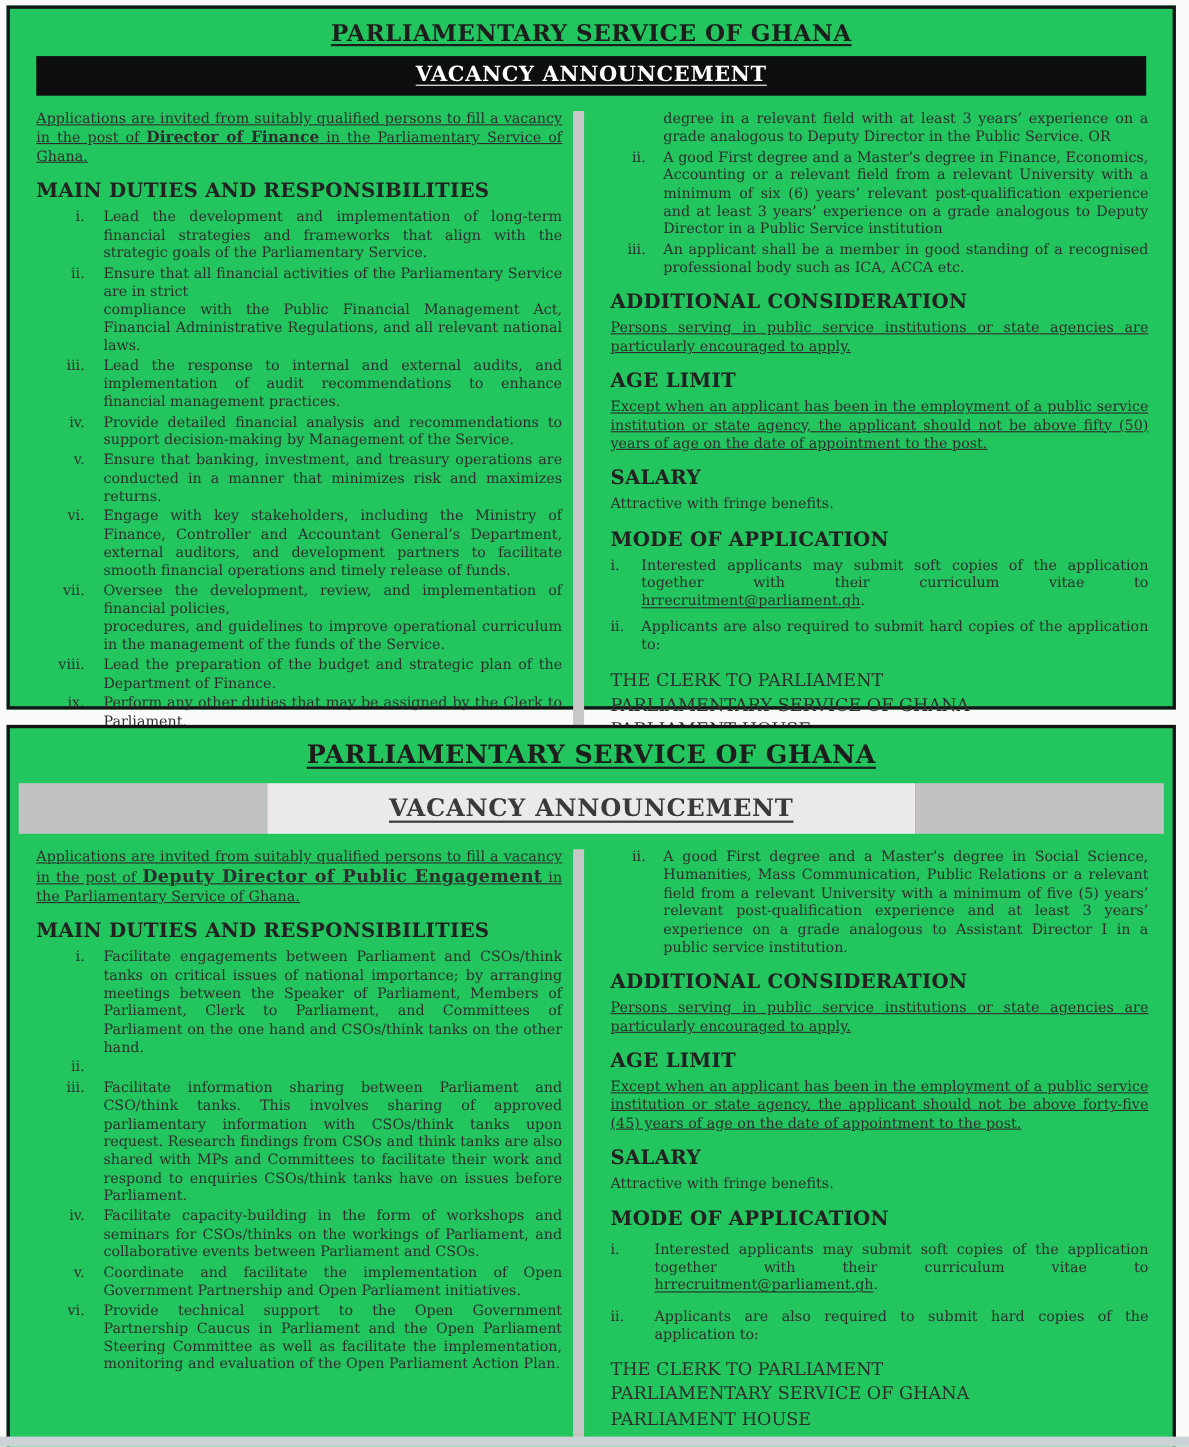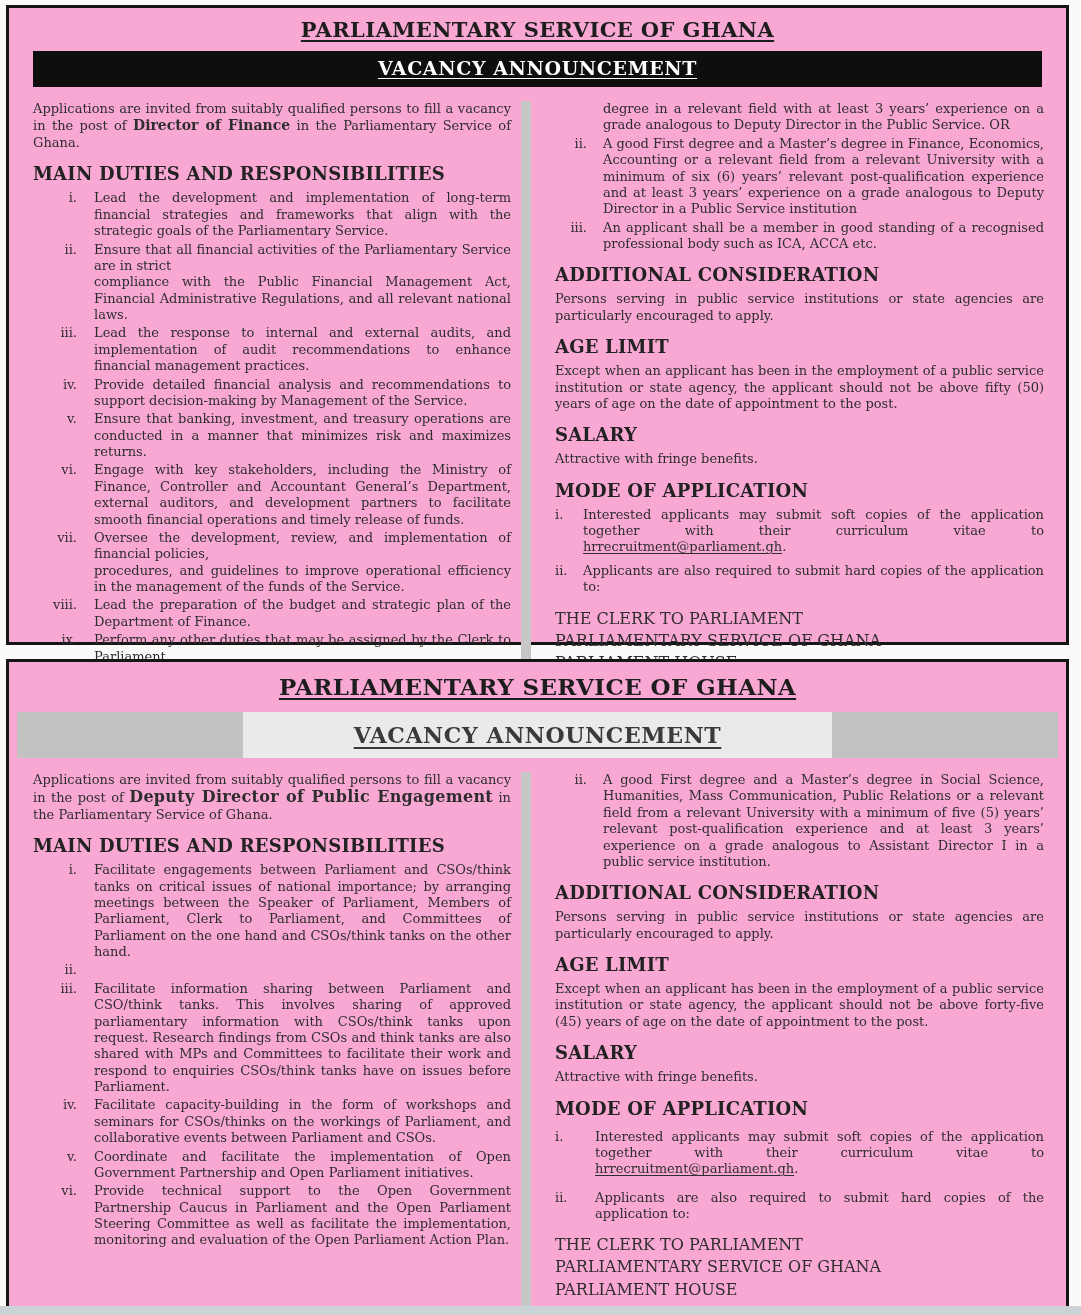--- a/index.html
+++ b/index.html
@@ -3,21 +3,21 @@
 <meta charset="utf-8">
 <style>
   html,body{margin:0;padding:0;background:#e9e9e7;}
   .page{
     position:relative;width:1081px;height:1315px;margin:0 auto;
     background:#fafaf8;overflow:hidden;
     font-family:"DejaVu Serif","Liberation Serif",serif;color:#2e2e2e;
   }
   .panel{
     position:absolute;left:6px;width:1063px;
-    background:#f9a8d4;border:3px solid #151515;box-sizing:border-box;
+    background:#22c55e;border:3px solid #151515;box-sizing:border-box;
   }
   #panel1{top:5px;height:640px;}
   #panel2{top:659px;height:720px;}
   .org-title{
     text-align:center;font-weight:bold;font-size:21px;letter-spacing:.4px;
     margin-top:9px;color:#1d1d1d;
   }
   .org-title .u{text-decoration:underline;text-underline-offset:3px;}
   #panel2 .org-title{font-size:23px;margin-top:11px;}
   .banner-black{
@@ -35,21 +35,21 @@
   }
   .banner-gray .banner-text{
     font-weight:bold;font-size:22px;color:#3a3a3a;letter-spacing:.6px;
     text-decoration:underline;text-underline-offset:4px;
   }
   .cols{display:flex;align-items:stretch;padding:14px 22px 0 24px;}
   .col-left{width:478px;flex:0 0 478px;}
   .divider{flex:0 0 10px;background:#c7c7c7;margin-left:10px;border-radius:1px;}
   .col-right{flex:1;padding-left:24px;min-width:0;}
   p{margin:0 0 10px 0;font-size:13px;line-height:1.26;}
-  .justify{text-align:justify;}
+  .justify{text-align:justify;text-decoration:underline;}
   h3{
     font-size:18px;font-weight:bold;margin:12px 0 6px 0;color:#222;
     letter-spacing:.2px;
   }
   .post-name{font-weight:bold;font-size:14px;}
   #panel2 .post-name{font-size:16px;letter-spacing:.3px;line-height:1.1;}
   .li{display:flex;margin-bottom:2px;font-size:13px;line-height:1.26;}
   .li .num{flex:0 0 44px;text-align:right;margin-right:17px;}
   .li .txt{flex:1;text-align:justify;white-space:pre-line;min-width:0;}
   .col-right .li .num{flex:0 0 32px;margin-right:16px;}
@@ -107,21 +107,21 @@
               <span class="num">v.</span>
               <span class="txt">Ensure that banking, investment, and treasury operations are conducted in a manner that minimizes risk and maximizes returns.</span>
             </div>
           <div class="li">
               <span class="num">vi.</span>
               <span class="txt">Engage with key stakeholders, including the Ministry of Finance, Controller and Accountant General’s Department, external auditors, and development partners to facilitate smooth financial operations and timely release of funds.</span>
             </div>
           <div class="li">
               <span class="num">vii.</span>
               <span class="txt">Oversee the development, review, and implementation of financial policies,
-procedures, and guidelines to improve operational efficiency in the management of the funds of the Service.</span>
+procedures, and guidelines to improve operational curriculum in the management of the funds of the Service.</span>
             </div>
           <div class="li">
               <span class="num">viii.</span>
               <span class="txt">Lead the preparation of the budget and strategic plan of the Department of Finance.</span>
             </div>
           <div class="li">
               <span class="num">ix.</span>
               <span class="txt">Perform any other duties that may be assigned by the Clerk to Parliament.</span>
             </div>
         </div>

